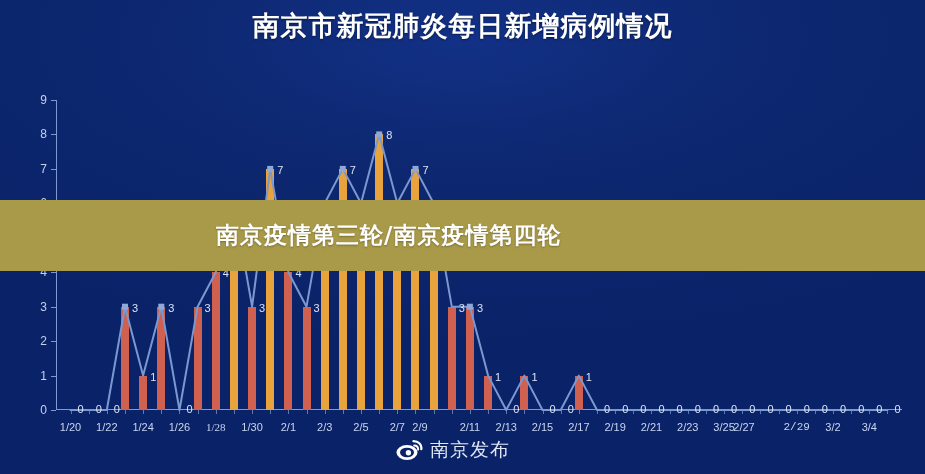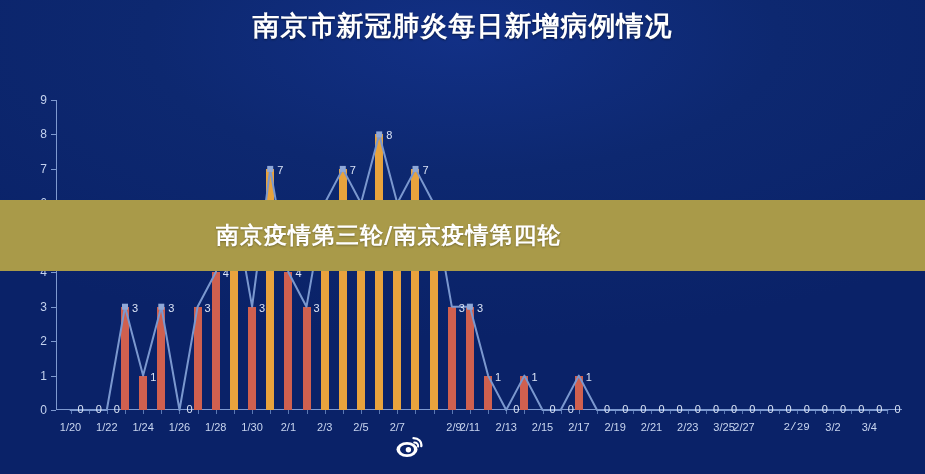--- a/index.html
+++ b/index.html
@@ -127,39 +127,39 @@
         <div class="xtick-mark" style="left: 50.8326px;"></div>
         <div class="xtick-label" style="left: 50.8326px;">1/22</div>
         <div class="xtick-mark" style="left: 68.9871px;"></div>
         <div class="xtick-mark" style="left: 87.1416px;"></div>
         <div class="xtick-label" style="left: 87.1416px;">1/24</div>
         <div class="xtick-mark" style="left: 105.296px;"></div>
         <div class="xtick-mark" style="left: 123.451px;"></div>
         <div class="xtick-label" style="left: 123.451px;">1/26</div>
         <div class="xtick-mark" style="left: 141.605px;"></div>
         <div class="xtick-mark" style="left: 159.76px;"></div>
-        <div class="xtick-label" style="left: 159.76px;">1/28</div>
+        <div class="xtick-label" style="left: 159.76px; font-family: Liberation Serif, serif;">1/28</div>
         <div class="xtick-mark" style="left: 177.914px;"></div>
         <div class="xtick-mark" style="left: 196.069px;"></div>
         <div class="xtick-label" style="left: 196.069px;">1/30</div>
         <div class="xtick-mark" style="left: 214.223px;"></div>
         <div class="xtick-mark" style="left: 232.378px;"></div>
         <div class="xtick-label" style="left: 232.378px;">2/1</div>
         <div class="xtick-mark" style="left: 250.532px;"></div>
         <div class="xtick-mark" style="left: 268.687px;"></div>
         <div class="xtick-label" style="left: 268.687px;">2/3</div>
         <div class="xtick-mark" style="left: 286.841px;"></div>
         <div class="xtick-mark" style="left: 304.996px;"></div>
         <div class="xtick-label" style="left: 304.996px;">2/5</div>
         <div class="xtick-mark" style="left: 323.15px;"></div>
         <div class="xtick-mark" style="left: 341.305px;"></div>
         <div class="xtick-label" style="left: 341.305px;">2/7</div>
         <div class="xtick-mark" style="left: 359.459px;"></div>
         <div class="xtick-mark" style="left: 377.614px;"></div>
-        <div class="xtick-label" style="left: 398px;">2/9</div>
+        <div class="xtick-label" style="left: 364px;">2/9</div>
         <div class="xtick-mark" style="left: 395.768px;"></div>
         <div class="xtick-mark" style="left: 413.923px;"></div>
         <div class="xtick-label" style="left: 413.923px;">2/11</div>
         <div class="xtick-mark" style="left: 432.077px;"></div>
         <div class="xtick-mark" style="left: 450.232px;"></div>
         <div class="xtick-label" style="left: 450.232px;">2/13</div>
         <div class="xtick-mark" style="left: 468.386px;"></div>
         <div class="xtick-mark" style="left: 486.541px;"></div>
         <div class="xtick-label" style="left: 486.541px;">2/15</div>
         <div class="xtick-mark" style="left: 504.695px;"></div>
@@ -283,14 +283,15 @@
   </div>
 
   <div id="watermark">
     <svg id="weibo-icon" width="27" height="21" viewBox="0 0 27 21">
       <ellipse cx="11" cy="12.5" rx="10.5" ry="7.6" fill="#ffffff"></ellipse>
       <ellipse cx="11" cy="12.5" rx="7" ry="4.8" fill="#0a2268"></ellipse>
       <circle cx="12.4" cy="12.8" r="2.7" fill="#ffffff"></circle>
       <path d="M17.5 1.2 C22.6 1.2 26 4.6 25.3 9.2" fill="none" stroke="#ffffff" stroke-width="2.3" stroke-linecap="round"></path>
       <path d="M18.2 5.6 C21 5.6 22.4 7.3 22.1 9.6" fill="none" stroke="#ffffff" stroke-width="2" stroke-linecap="round"></path>
     </svg>
+    <div id="watermark-text">南京发布</div>
   </div>
 </div>
 
 </body></html>

